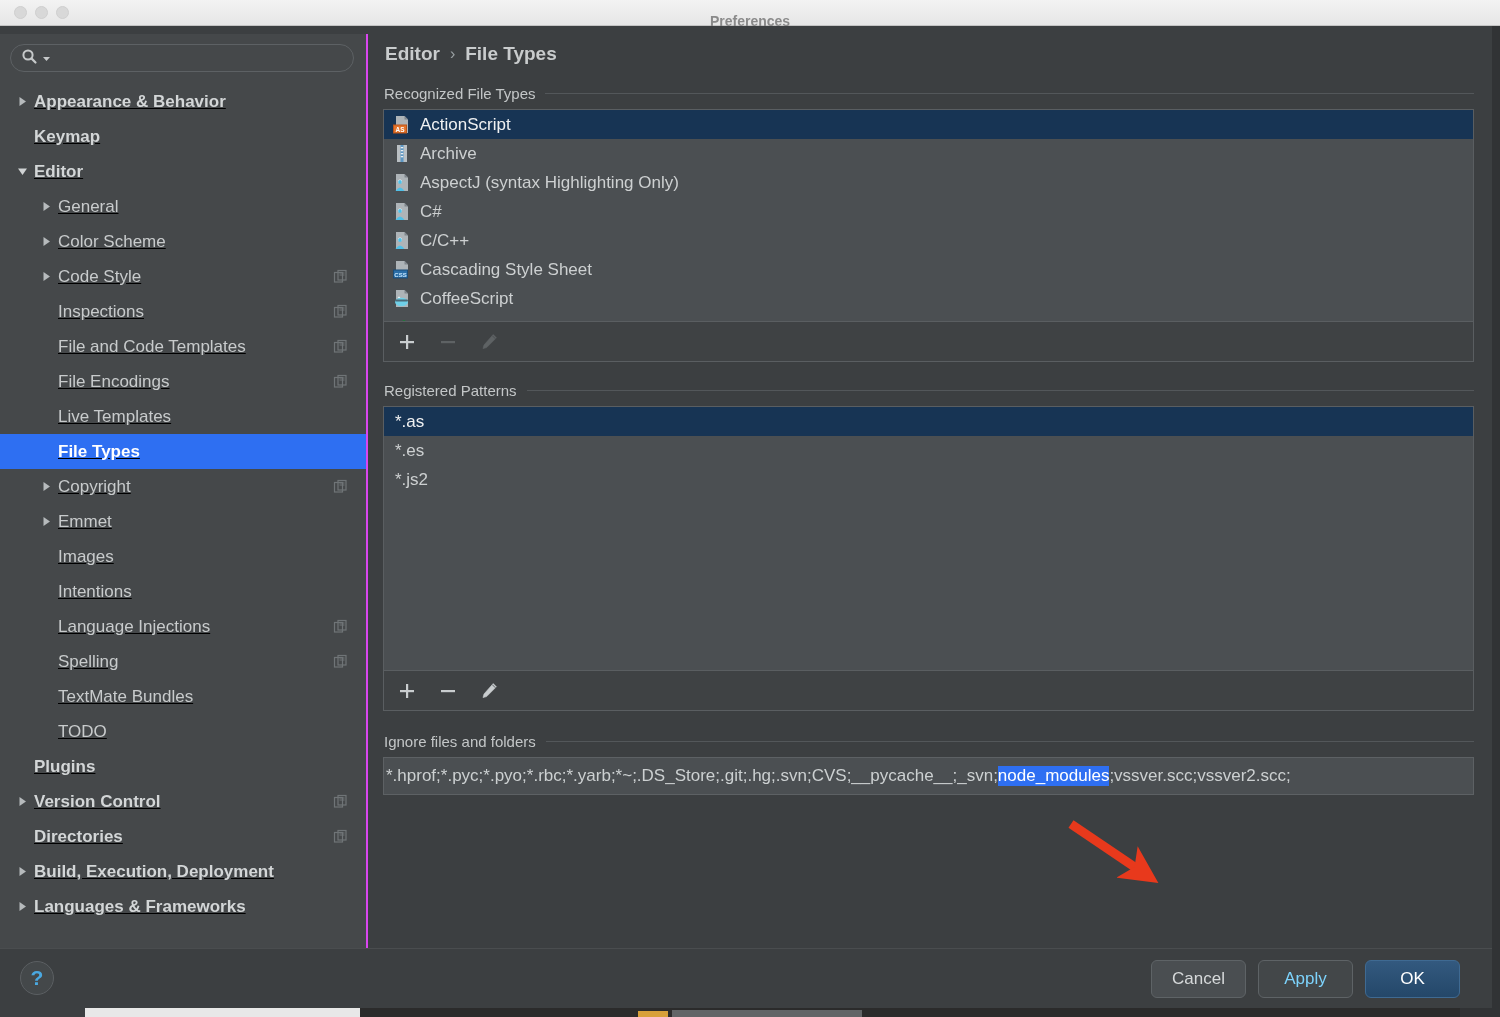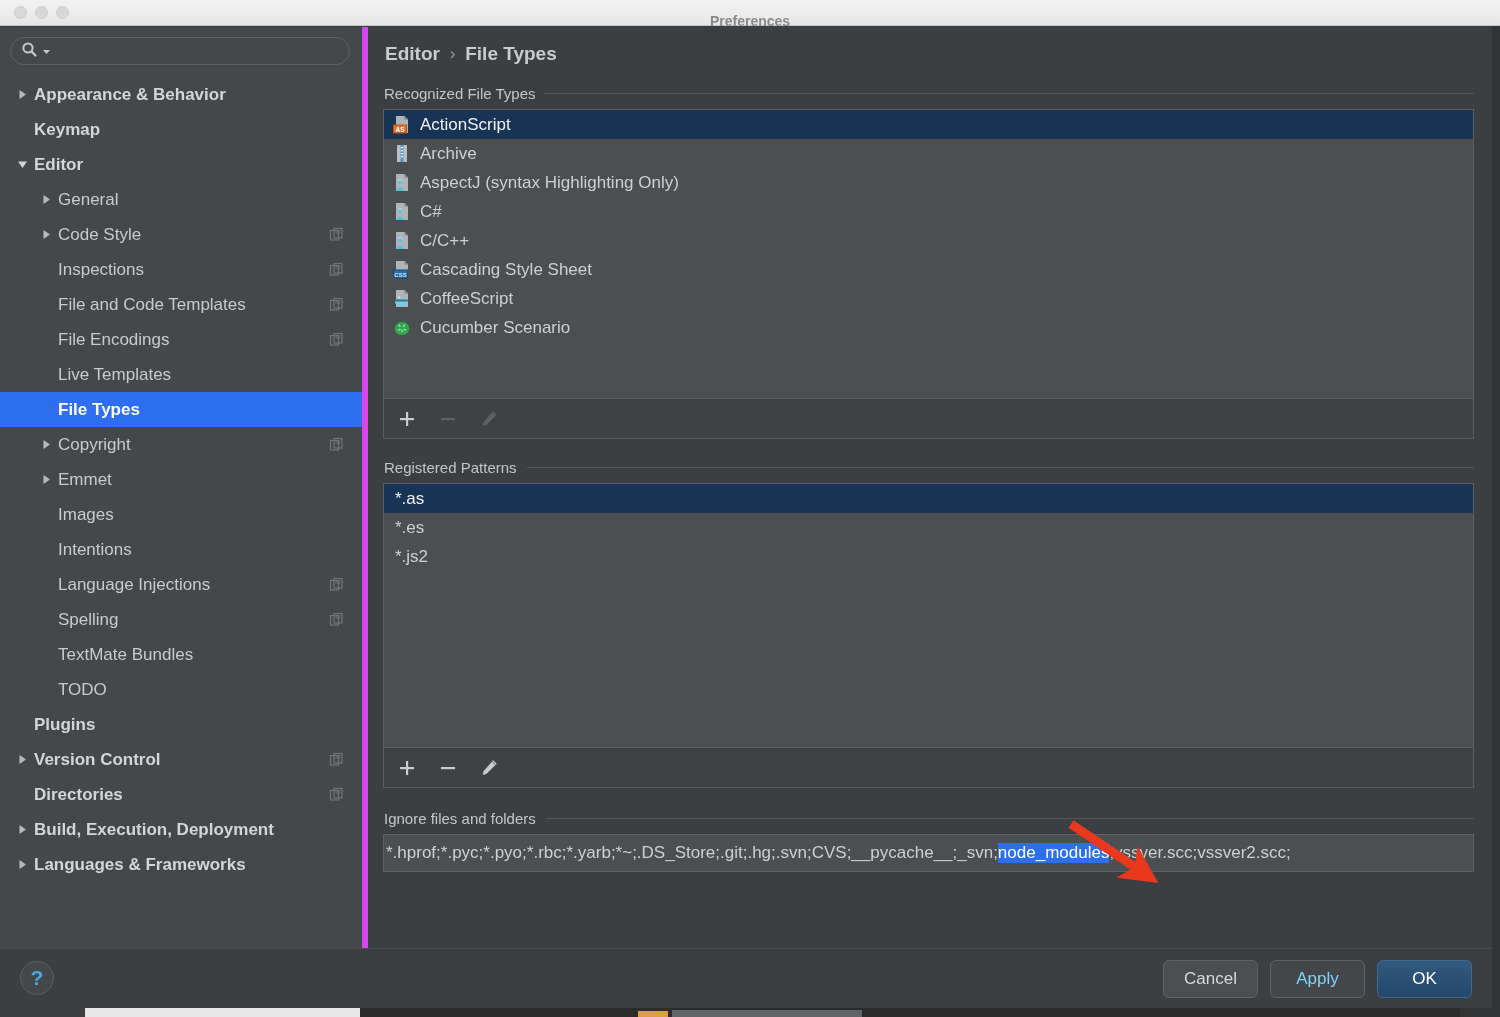--- a/index.html
+++ b/index.html
@@ -37,23 +37,24 @@
   }
 
   
   .dialog {
     position: absolute; left: 0; top: 26px; width: 1492px; height: 982px;
     background: #3c3f41;
   }
 
   
   .sidebar {
-    position: absolute; left: 0; top: 1px; width: 368px; height: 922px;
-    background: #45484a; border-right: 6px solid #d946ef;
+    position: absolute; left: 0; top: 8px; width: 368px; height: 922px;
+    background: #45484a; border-right: 2px solid #d946ef;
     overflow: hidden;
+    text-decoration: underline;
   }
   .search-wrap { padding: 10px 12px 8px 10px; }
   .search-field {
     display: flex; align-items: center; gap: 4px;
     height: 28px; border: 1px solid #5d6164; border-radius: 14px;
     background: #45484a; padding: 0 10px;
   }
   .search-field svg { flex: 0 0 auto; }
   .search-input {
     flex: 1 1 auto; background: transparent; border: 0; outline: none;
@@ -89,21 +90,21 @@
   .section-head {
     display: flex; align-items: center; gap: 10px;
     margin-top: 20px; margin-bottom: 7px; padding-left: 1px;
   }
   .section-head .label { font-size: 15px; color: #c3c6c7; white-space: nowrap; }
   .section-head .rule { flex: 1 1 auto; height: 1px; background: #53575a; }
 
   .listbox {
     background: #4b4f52; border: 1px solid #5a5e61; overflow: hidden;
   }
-  .listbox.types { height: 290px; text-align: center; }
+  .listbox.types { height: 213px; text-align: center; }
   .listbox.patterns { height: 265px; }
   .list-row {
     display: flex; align-items: center; gap: 9px; height: 29px;
     padding-left: 9px; font-size: 17px; color: #cdd0d1; white-space: nowrap;
   }
   .list-row.selected { background: #173454; }
   .list-row.selected .row-label { color: #f0f1f2; }
   .list-row .ficon { width: 18px; height: 19px; flex: 0 0 auto; }
   .pattern-row { padding-left: 11px; gap: 0; }
 
@@ -128,21 +129,21 @@
   .footer {
     position: absolute; left: 0; top: 922px; width: 1492px; height: 60px;
     background: #3c3f41; border-top: 1px solid #4a4d4f;
   }
   .help-btn {
     position: absolute; left: 20px; top: 12px; width: 34px; height: 34px;
     border-radius: 50%; border: 1px solid #5b5f62; background: #44484a;
     display: flex; align-items: center; justify-content: center;
     color: #4aa8e0; font-size: 21px; font-weight: 700;
   }
-  .btn-row { position: absolute; right: 20px; top: 11px; display: flex; gap: 12px; }
+  .btn-row { position: absolute; right: 32px; top: 11px; display: flex; gap: 12px; }
   .btn {
     min-width: 95px; height: 38px; border-radius: 6px;
     border: 1px solid #5e6366; background: #4a4e51;
     color: #d6d9da; font-size: 17px;
     display: flex; align-items: center; justify-content: center;
   }
   .btn.disabled { color: #7dd3fc; background: #434749; }
   .btn.primary { background: linear-gradient(#33597f, #244769); border-color: #3f6a92; color: #ffffff; }
 
   
@@ -219,20 +220,28 @@
               </svg>
             </span>
             <span class="tree-label">General</span>
           </div>
           <div class="tree-item lvl1">
             <span class="arrow">
               <svg width="11" height="11" viewBox="0 0 11 11">
                 <path d="M2.5 1 L9 5.5 L2.5 10 Z" fill="#b6babc"></path>
               </svg>
             </span>
+            <span class="tree-label">Color Scheme</span>
+          </div>
+          <div class="tree-item lvl1">
+            <span class="arrow">
+              <svg width="11" height="11" viewBox="0 0 11 11">
+                <path d="M2.5 1 L9 5.5 L2.5 10 Z" fill="#b6babc"></path>
+              </svg>
+            </span>
             <span class="tree-label">Code Style</span>
             <span class="copy-icon"><svg width="15" height="15" viewBox="0 0 15 15">
                 <rect x="1.5" y="3.5" width="8" height="9.5" fill="none" stroke="#9298 9c" stroke-width="1.2"></rect>
                 <rect x="1.5" y="3.5" width="8" height="9.5" fill="none" stroke="#93989c" stroke-width="1.2"></rect>
                 <rect x="5" y="1.5" width="8" height="9.5" fill="none" stroke="#93989c" stroke-width="1.2"></rect>
                 <line x1="6.5" y1="4" x2="11.5" y2="4" stroke="#93989c" stroke-width="1"></line>
                 <line x1="6.5" y1="6" x2="11.5" y2="6" stroke="#93989c" stroke-width="1"></line>
               </svg></span>
           </div>
           <div class="tree-item lvl1">

